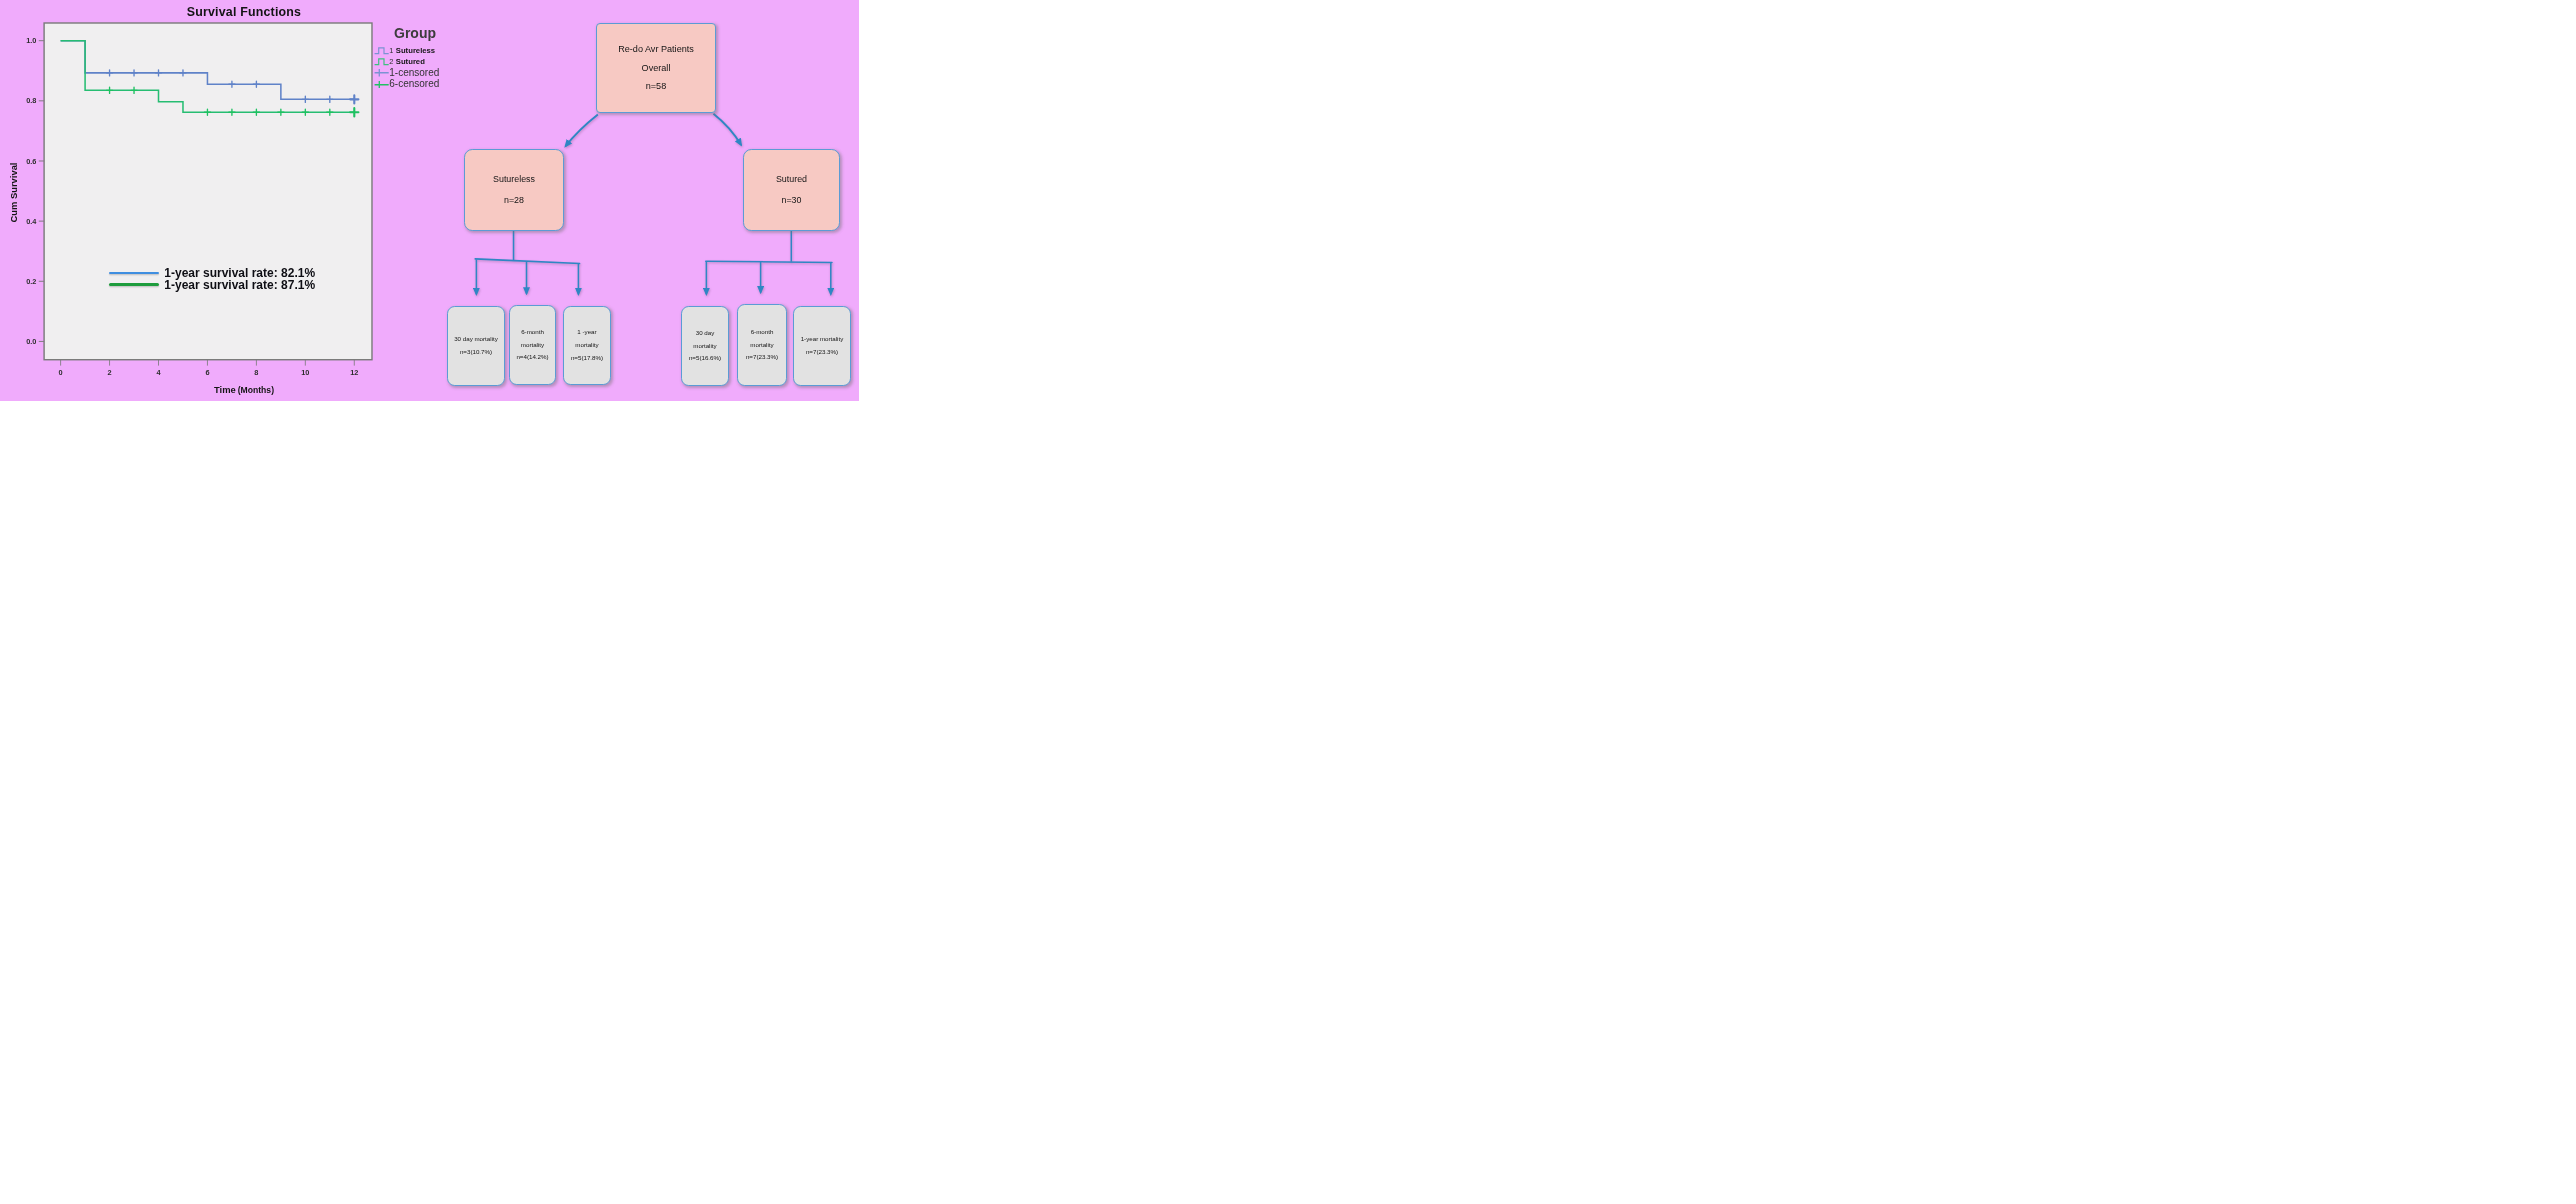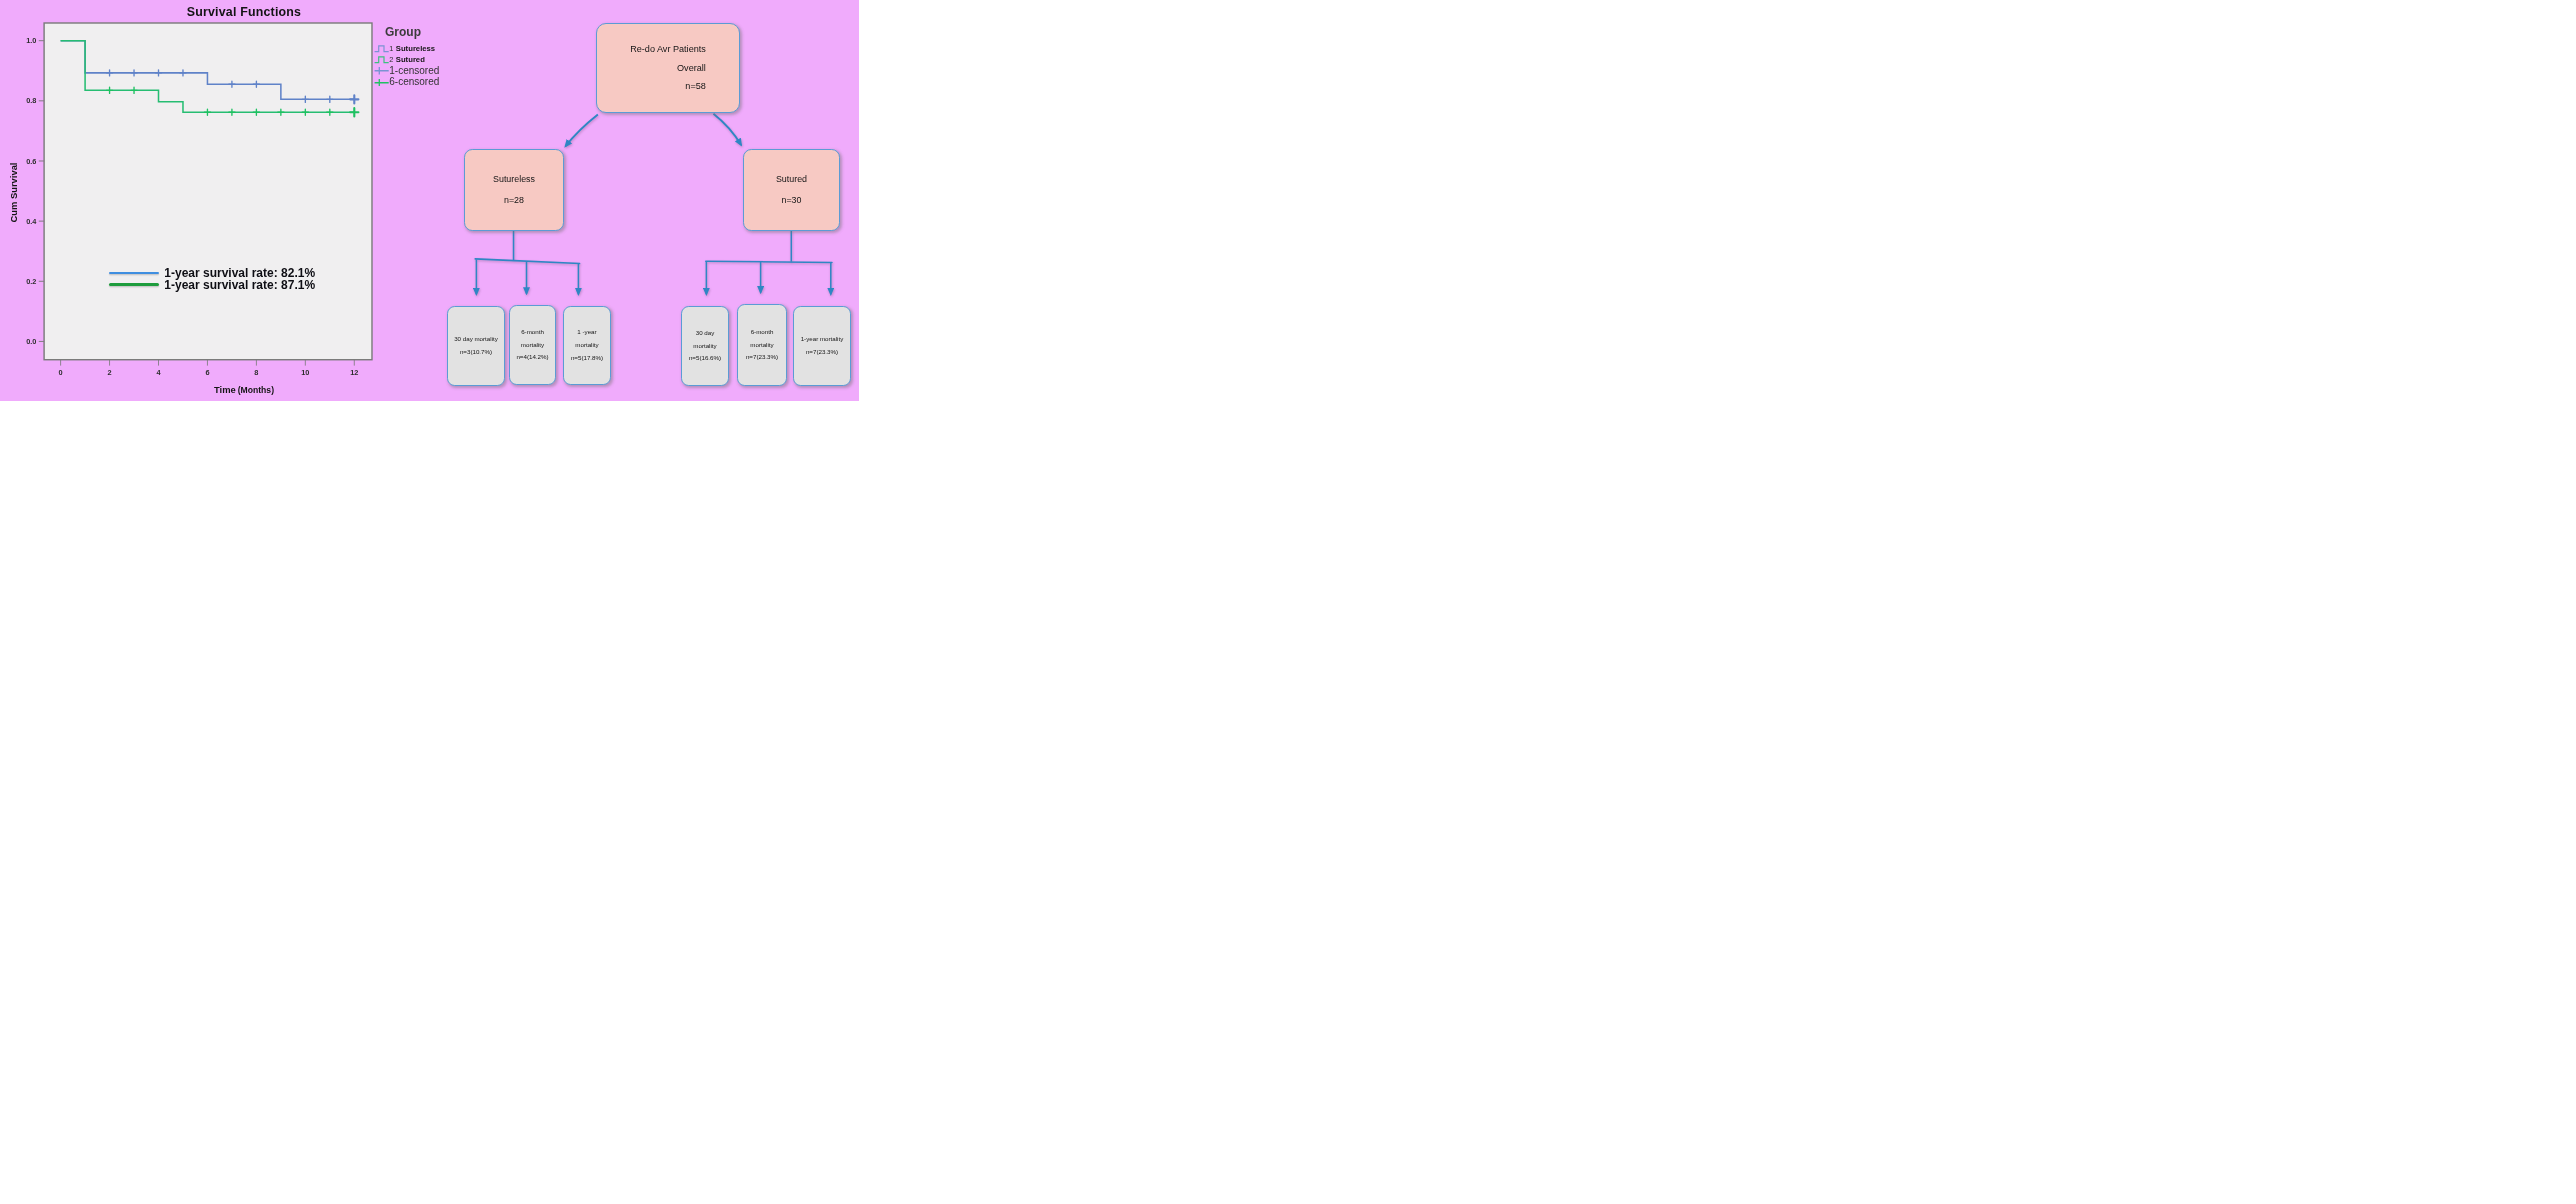--- a/index.html
+++ b/index.html
@@ -20,21 +20,21 @@
   }
   .x-axis-label{
     position:absolute;left:126px;top:384px;width:236px;text-align:center;
     font-size:9.4px;font-weight:bold;color:#151515;
   }
   .x-axis-label .sub{font-size:8.6px;margin-left:2px;}
   #km-svg{position:absolute;left:0;top:0;}
   #km-svg text.tick{font-family:"Liberation Sans","DejaVu Sans",sans-serif;font-size:12.5px;font-weight:bold;fill:#2e2e2e;}
   
   .legend{position:absolute;left:374px;top:25px;width:80px;}
-  .legend-title{font-size:12px;font-weight:600;color:#3c3c3c;margin-left:11px;margin-bottom:4.7px;}
+  .legend-title{font-size:14px;font-weight:600;color:#3c3c3c;margin-left:20px;margin-bottom:4.7px;}
   .legend-row{display:flex;align-items:center;height:9.4px;margin-bottom:1.8px;}
   .legend-row .glyph{width:15.3px;height:8.9px;flex:0 0 15.3px;}
   .legend-row .num{width:6.5px;font-size:7.4px;color:#2f2f2f;}
   .legend-row .name{font-size:10px;color:#333;white-space:nowrap;}
   .legend-row.bold .name{font-size:7.7px;font-weight:bold;color:#161616;}
   
   .annotations{position:absolute;left:109px;top:267px;}
   .ann-row{display:flex;align-items:center;height:11.8px;}
   .ann-line{width:50px;height:2.7px;border-radius:1.5px;margin-right:5.3px;box-shadow:0 1.2px 1.2px rgba(0,0,0,.18);}
   .ann-text{font-size:12px;font-weight:bold;color:#0e0e14;white-space:nowrap;}
@@ -43,21 +43,21 @@
   #flow-svg{position:absolute;left:0;top:0;}
   .fbox{
     position:absolute;display:flex;align-items:center;justify-content:center;text-align:center;
     white-space:pre-line;color:var(--ink,#151515);
     border:1.4px solid var(--node-border,#5b9bd5);
     box-shadow:1.2px 1.8px 3px rgba(110,110,110,.45);
     box-sizing:border-box;
   }
   .fbox.pink{background:var(--pink,#f7c9c3);}
   .fbox.gray{background:var(--gray,#e2e2e2);border-width:1.2px;}
-  .fbox.root{left:596px;top:23px;width:144px;height:90px;border-radius:10px;font-size:9.1px;line-height:2.05;text-align:right;}
+  .fbox.root{left:596px;top:23px;width:120px;height:90px;border-radius:4px;font-size:9.1px;line-height:2.05;}
   .fbox.sutureless{left:464px;top:149px;width:100px;height:82px;border-radius:8.3px;font-size:8.9px;line-height:2.35;}
   .fbox.sutured{left:743px;top:149px;width:97px;height:82px;border-radius:8.3px;font-size:8.9px;line-height:2.35;}
   .fbox.leaf{border-radius:7.7px;font-size:6.2px;line-height:2.05;}
   .fbox.l1{left:447px;top:306px;width:58px;height:80px;}
   .fbox.l2{left:509px;top:305px;width:47px;height:80px;}
   .fbox.l3{left:563px;top:306px;width:48px;height:79px;}
   .fbox.r1{left:681px;top:306px;width:48px;height:80px;}
   .fbox.r2{left:737px;top:304px;width:50px;height:82px;}
   .fbox.r3{left:793px;top:306px;width:58px;height:80px;}
   .conn{stroke:var(--connector,#2f86c4);fill:none;}

